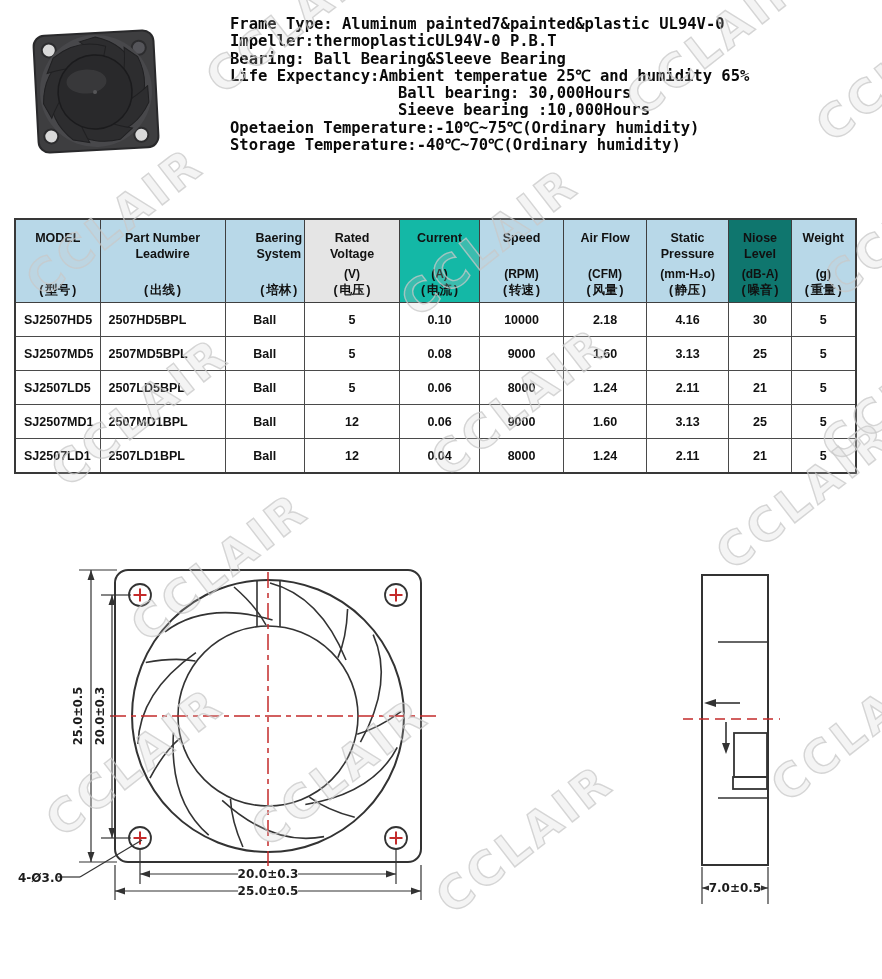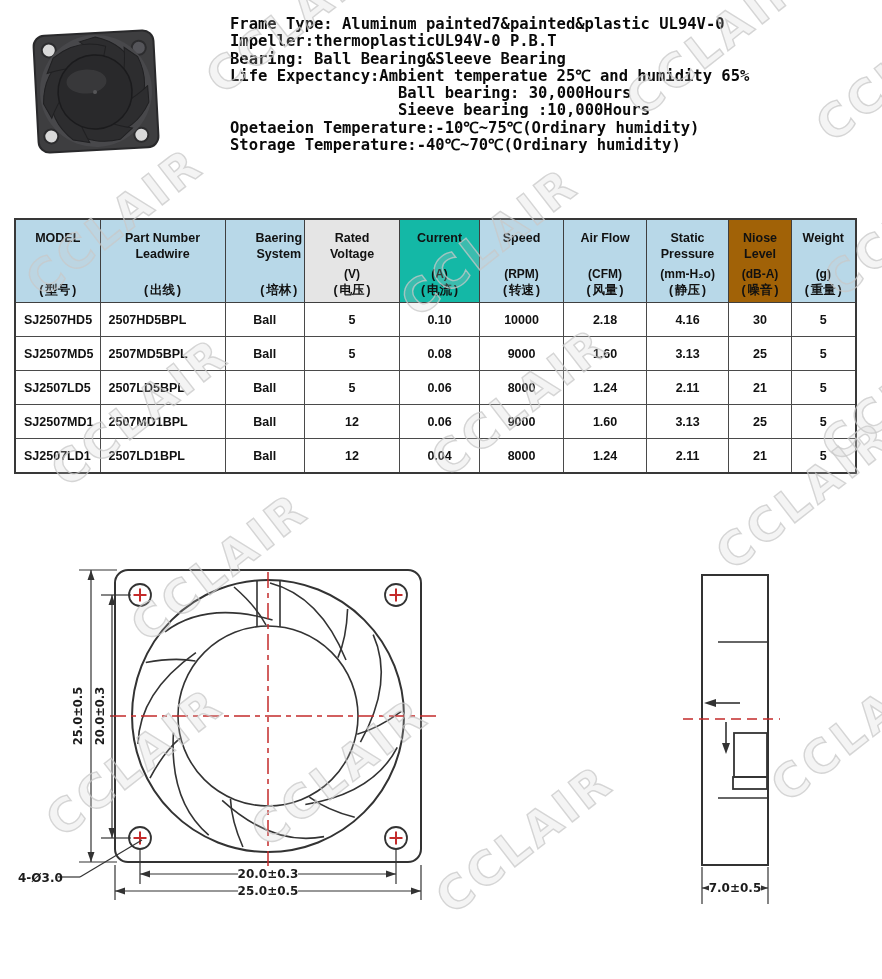--- a/index.html
+++ b/index.html
@@ -157,21 +157,21 @@
           <th style="background: rgb(184, 216, 232);">
             <div class="hwrap">
               <div class="en">Static
 Pressure</div>
               <div class="hbot">
                 <div class="unit">(mm-H₂o)</div>
                 <div class="cn">(静压)</div>
               </div>
             </div>
           </th>
-          <th style="background: #a16207;">
+          <th style="background: #0f766e;">
             <div class="hwrap">
               <div class="en">Niose
 Level</div>
               <div class="hbot">
                 <div class="unit">(dB-A)</div>
                 <div class="cn">(噪音)</div>
               </div>
             </div>
           </th>
           <th style="background: rgb(184, 216, 232);">

